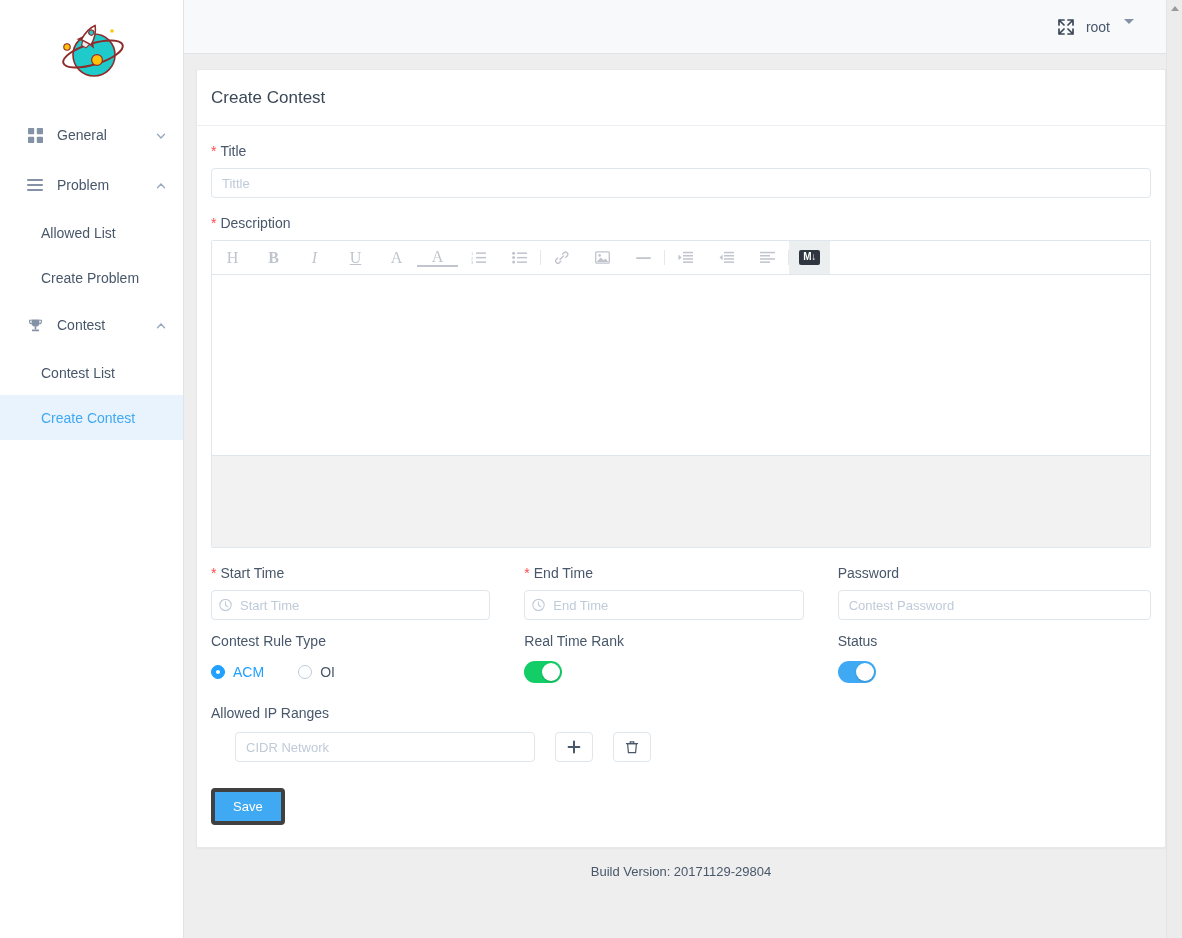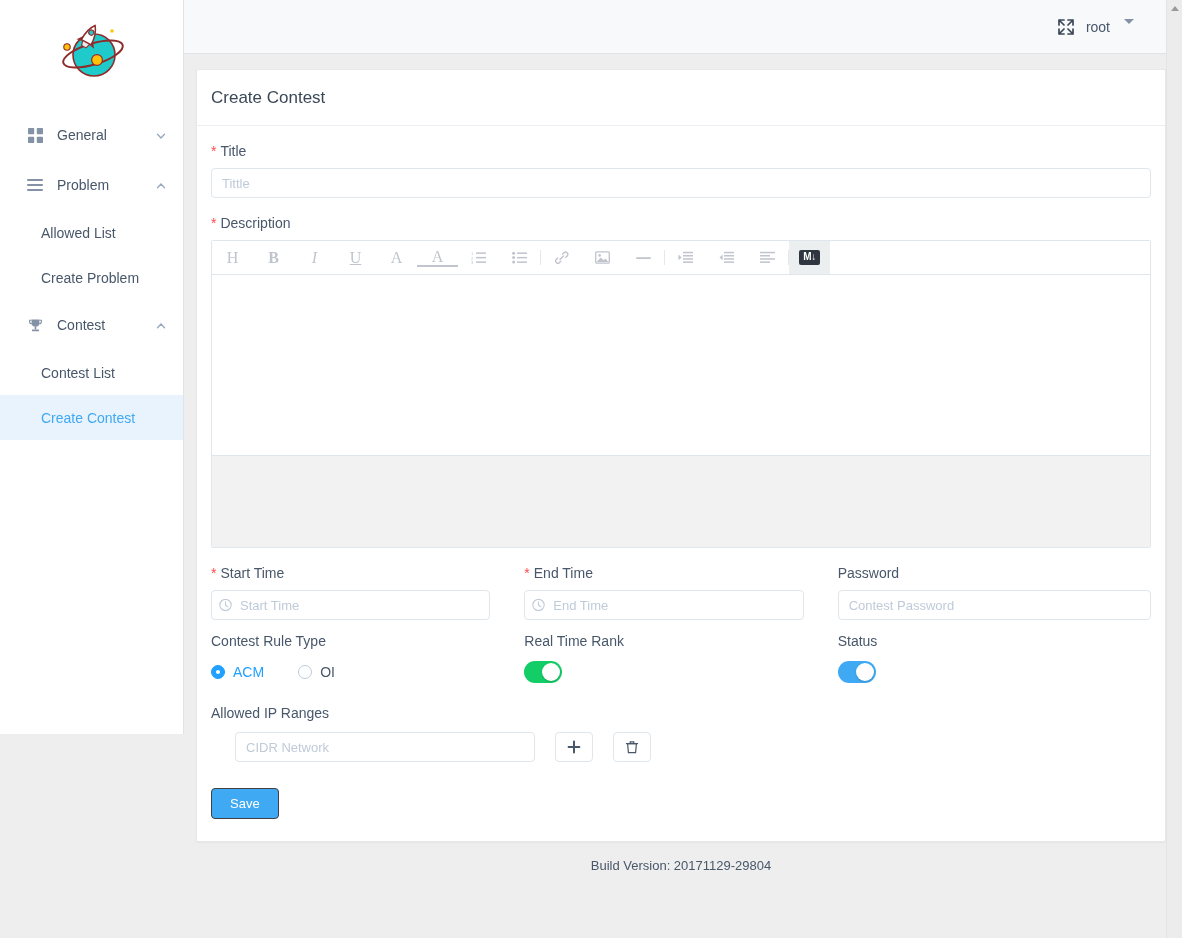--- a/index.html
+++ b/index.html
@@ -18,21 +18,21 @@
   .app {
     display: flex;
     width: 1182px; height: 938px;
     position: relative;
   }
 
   
   .sidebar {
     width: 184px;
     min-width: 184px;
-    height: 734px;
+    height: 938px;
     background: #ffffff;
     border-right: 1px solid #e0e4e8;
     position: relative;
   }
   .logo-wrap {
     height: 104px;
     display: flex;
     align-items: center;
     justify-content: center;
   }
@@ -328,21 +328,21 @@
     justify-content: center;
     cursor: pointer;
     color: #48576a;
     padding: 0;
   }
   .sq-btn svg { width: 14px; height: 14px; display: block; }
 
   .save-btn {
     margin-top: 26px;
     background: #40a9f3;
-    border: 1px solid #404040;
+    border: 4px solid #404040;
     color: #fff;
     font-family: "Liberation Sans", sans-serif;
     font-size: 13px;
     padding: 7px 18px;
     border-radius: 4px;
     cursor: pointer;
   }
 
   .footer {
     text-align: center;

